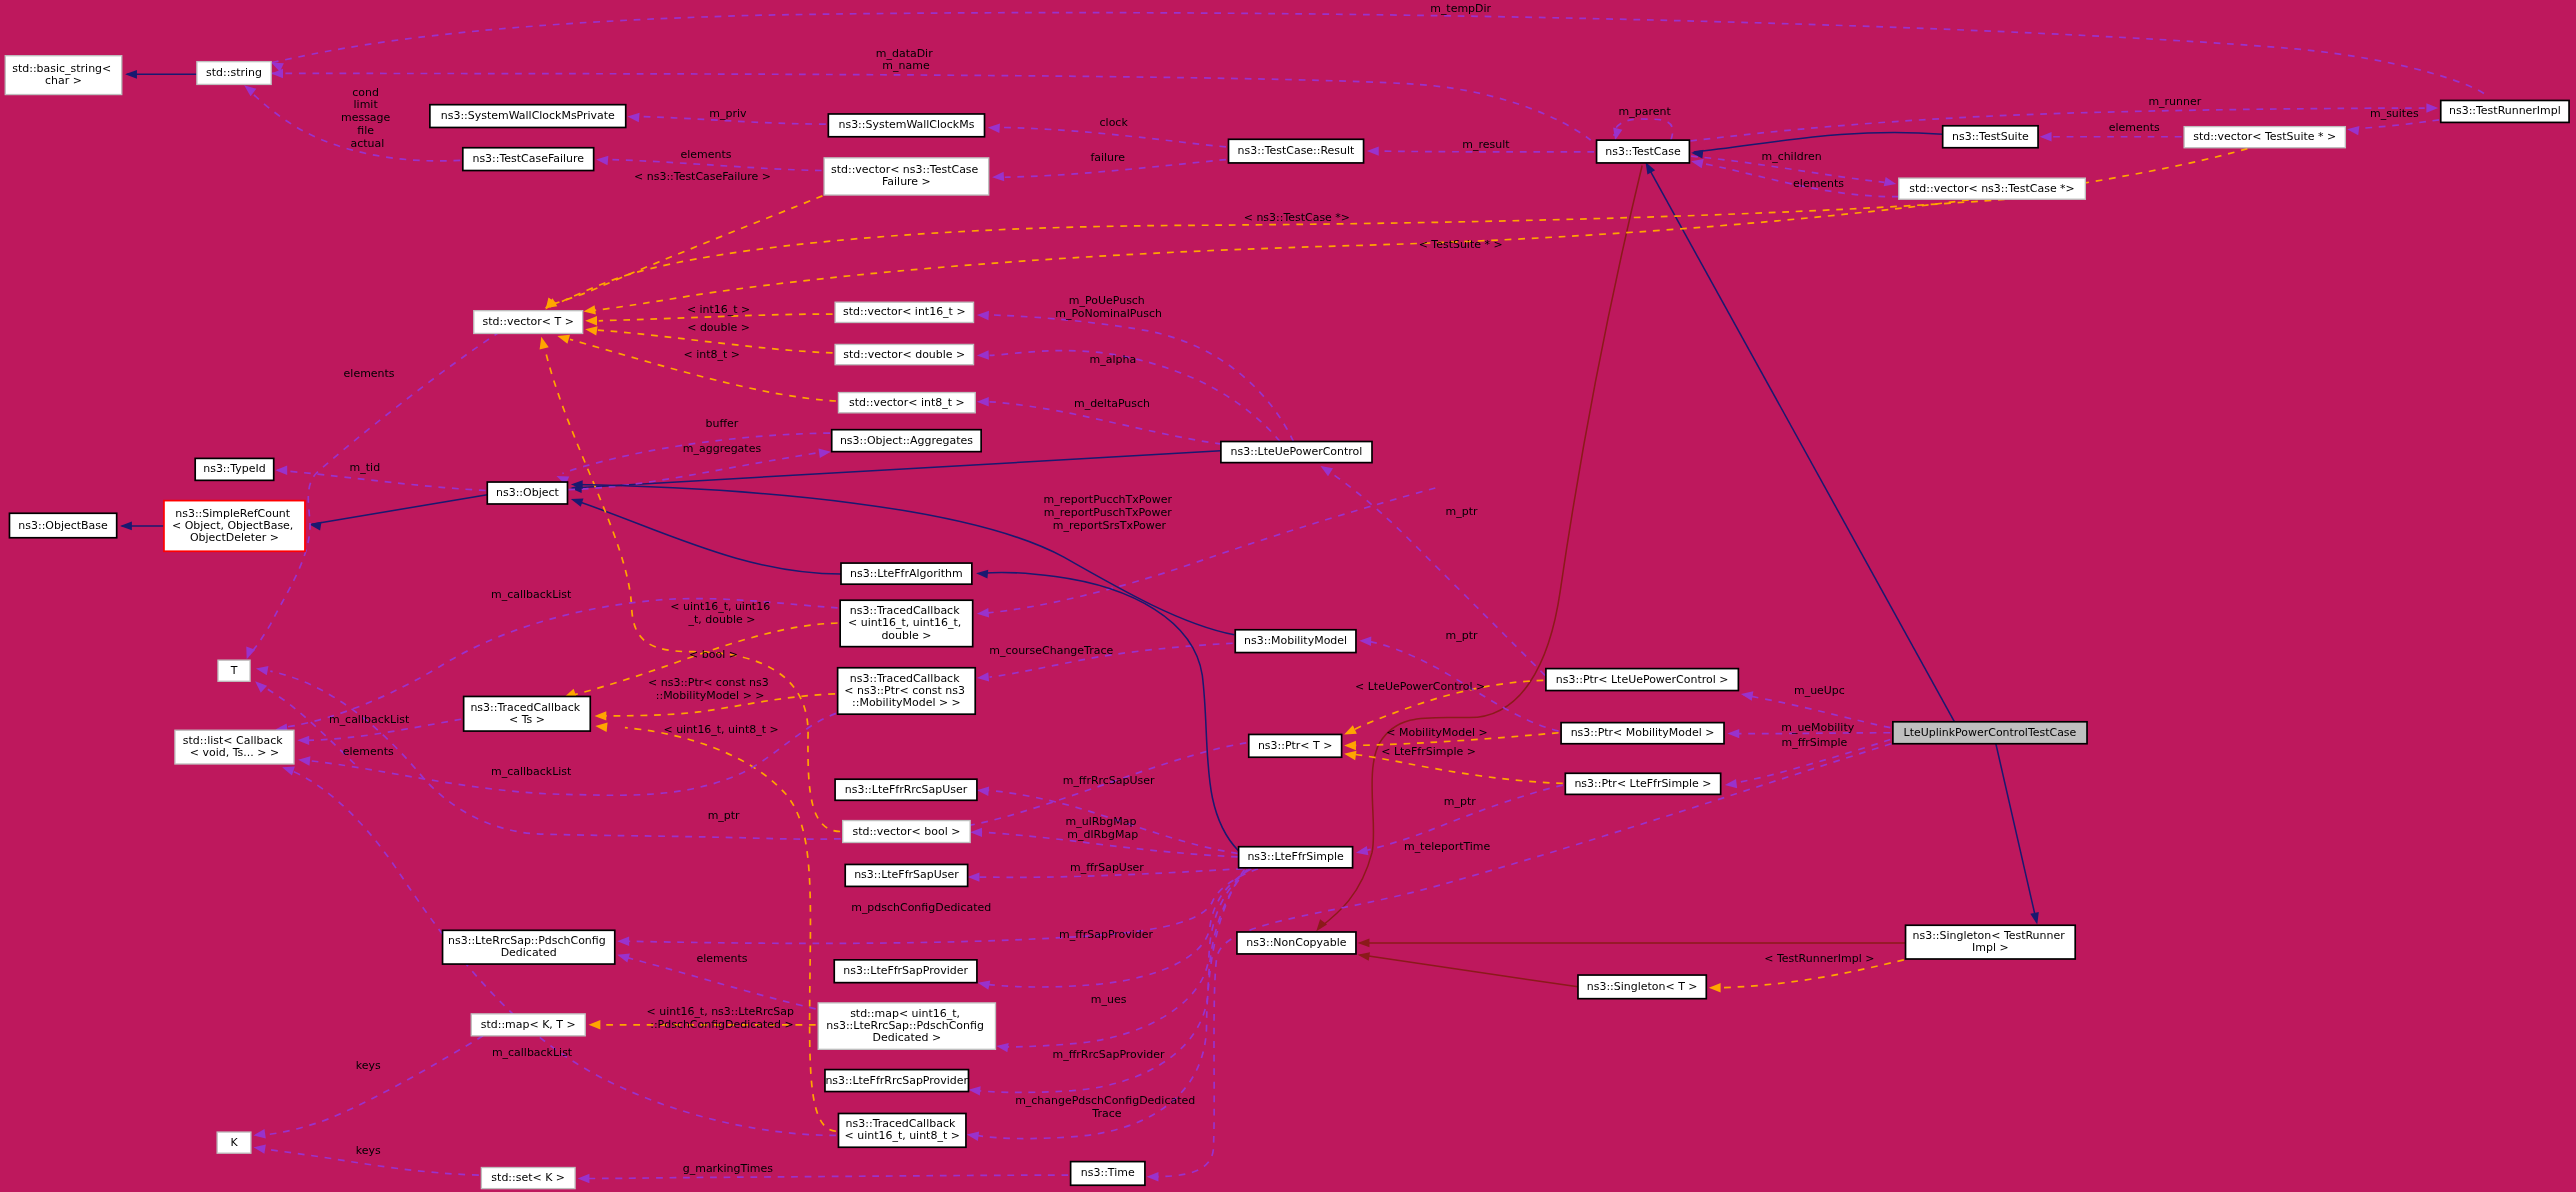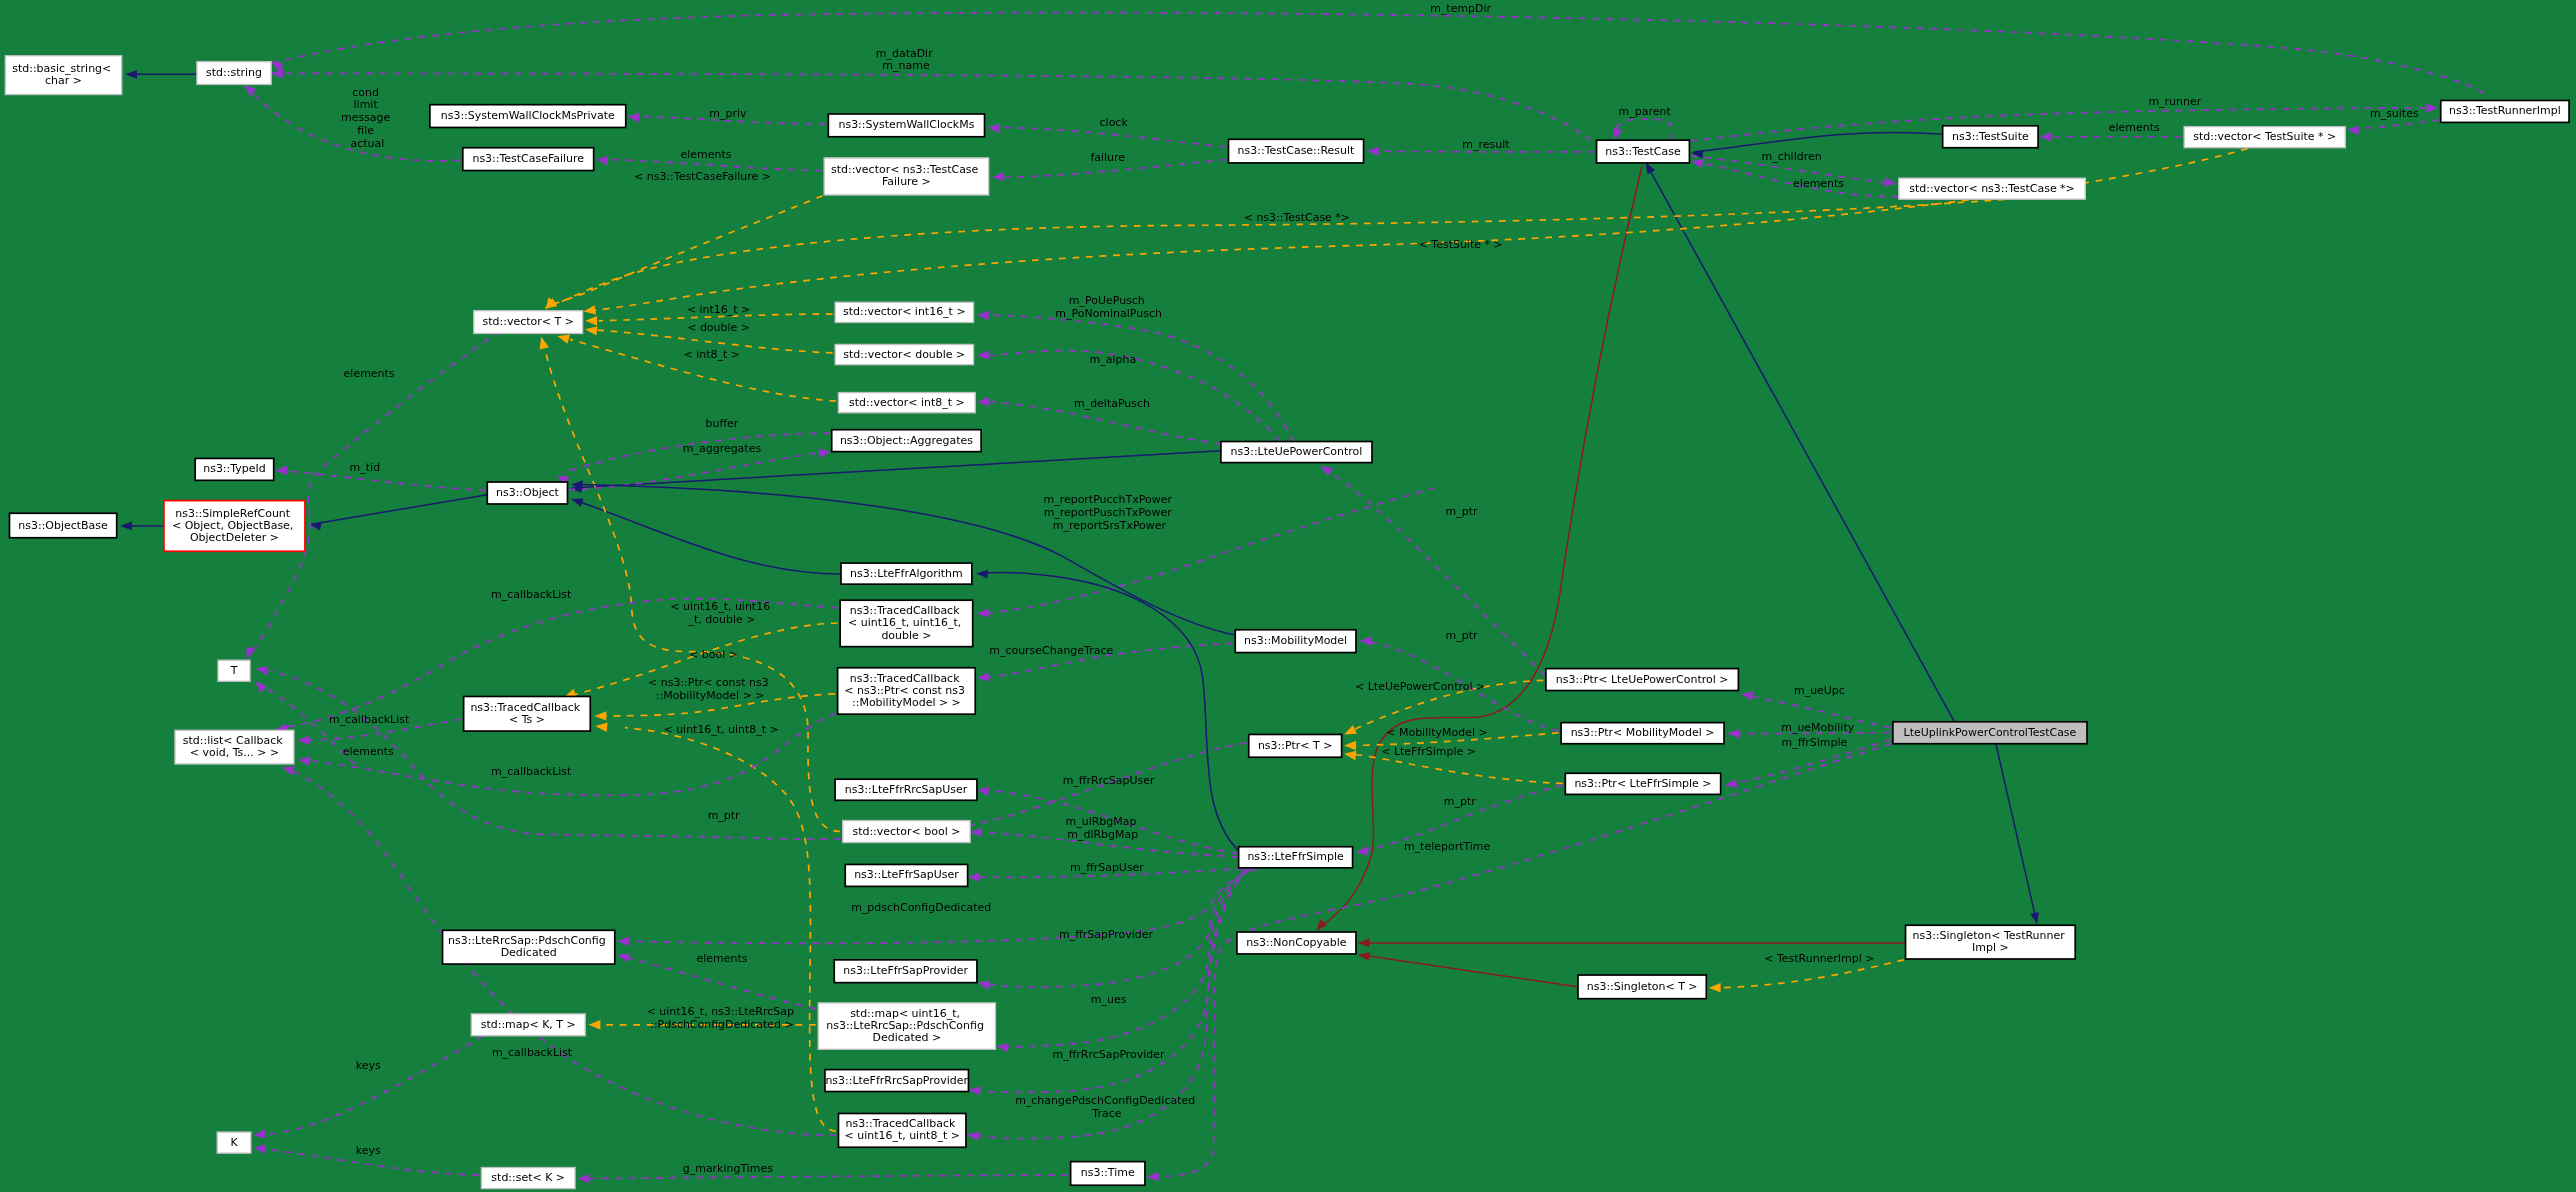--- a/index.html
+++ b/index.html
@@ -1,18 +1,18 @@
 <!DOCTYPE html>
 <html style="font-size:13.5px"><head>
 <meta charset="utf-8">
 <style>
 
 html,body{margin:0;padding:0;background:#fff;}
 body{width:2576px;height:1192px;overflow:hidden;font-family:"DejaVu Sans",sans-serif;}
-#diagram{position:relative;width:2576px;height:1192px;background:#15803d;}
+#diagram{position:relative;width:2576px;height:1192px;background:#be185d;}
 svg{display:block;}
 .nd rect{fill:#fff;}
 .nd.b rect{stroke:#000;stroke-width:2;}
 .nd.g rect{stroke:#bfbfbf;stroke-width:1.6;}
 .nd.r rect{stroke:#ff0000;stroke-width:2;}
 .nd.f rect{stroke:#000;stroke-width:2;fill:#bfbfbf;}
 .nd text{font-family:"DejaVu Sans",sans-serif;font-size:13px;fill:#000;text-anchor:middle;dominant-baseline:middle;}
 .elbl text{font-family:"DejaVu Sans",sans-serif;font-size:13px;fill:#000;text-anchor:middle;dominant-baseline:middle;}
 path.edge{fill:none;stroke-width:2;}
 path.ep{stroke:#9932CC;stroke-dasharray:8,8;}

